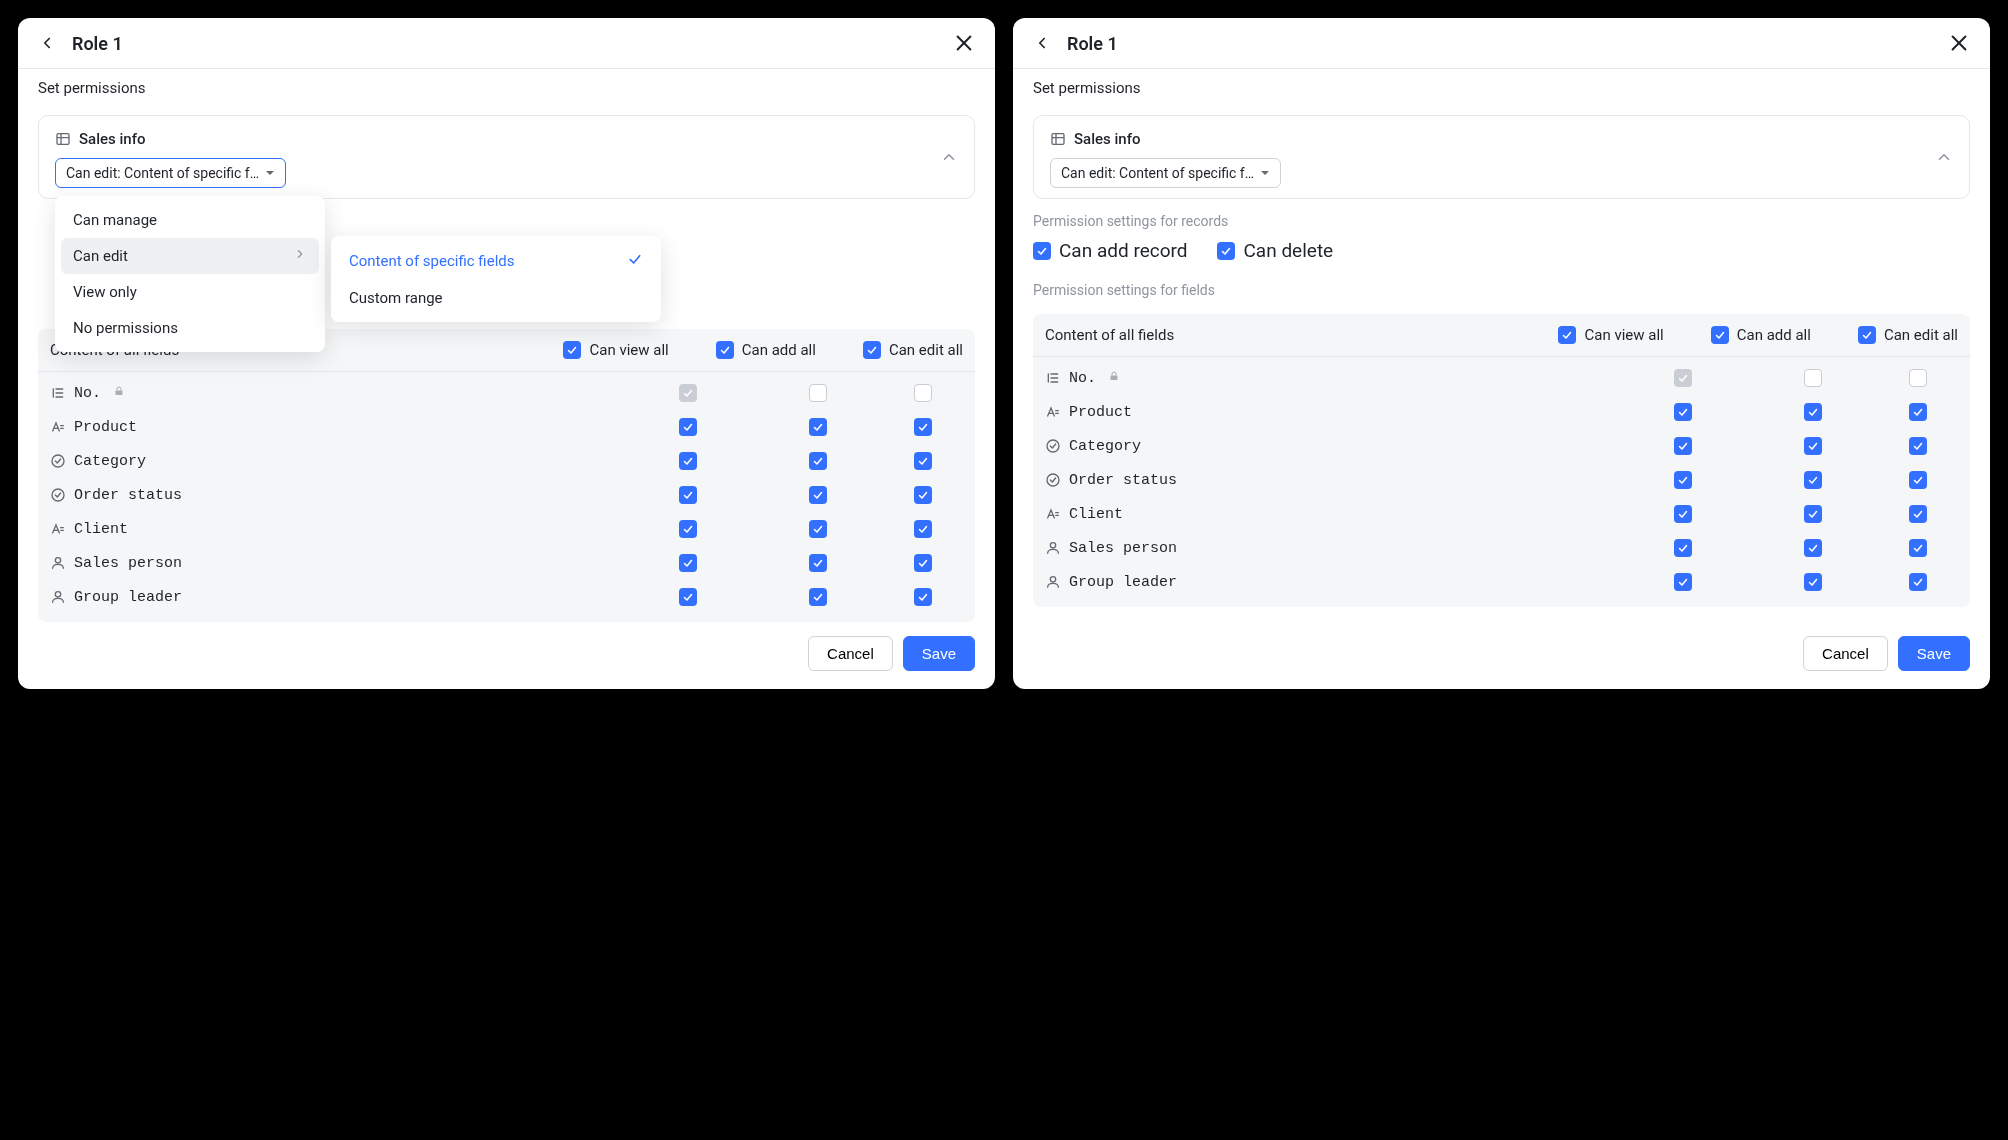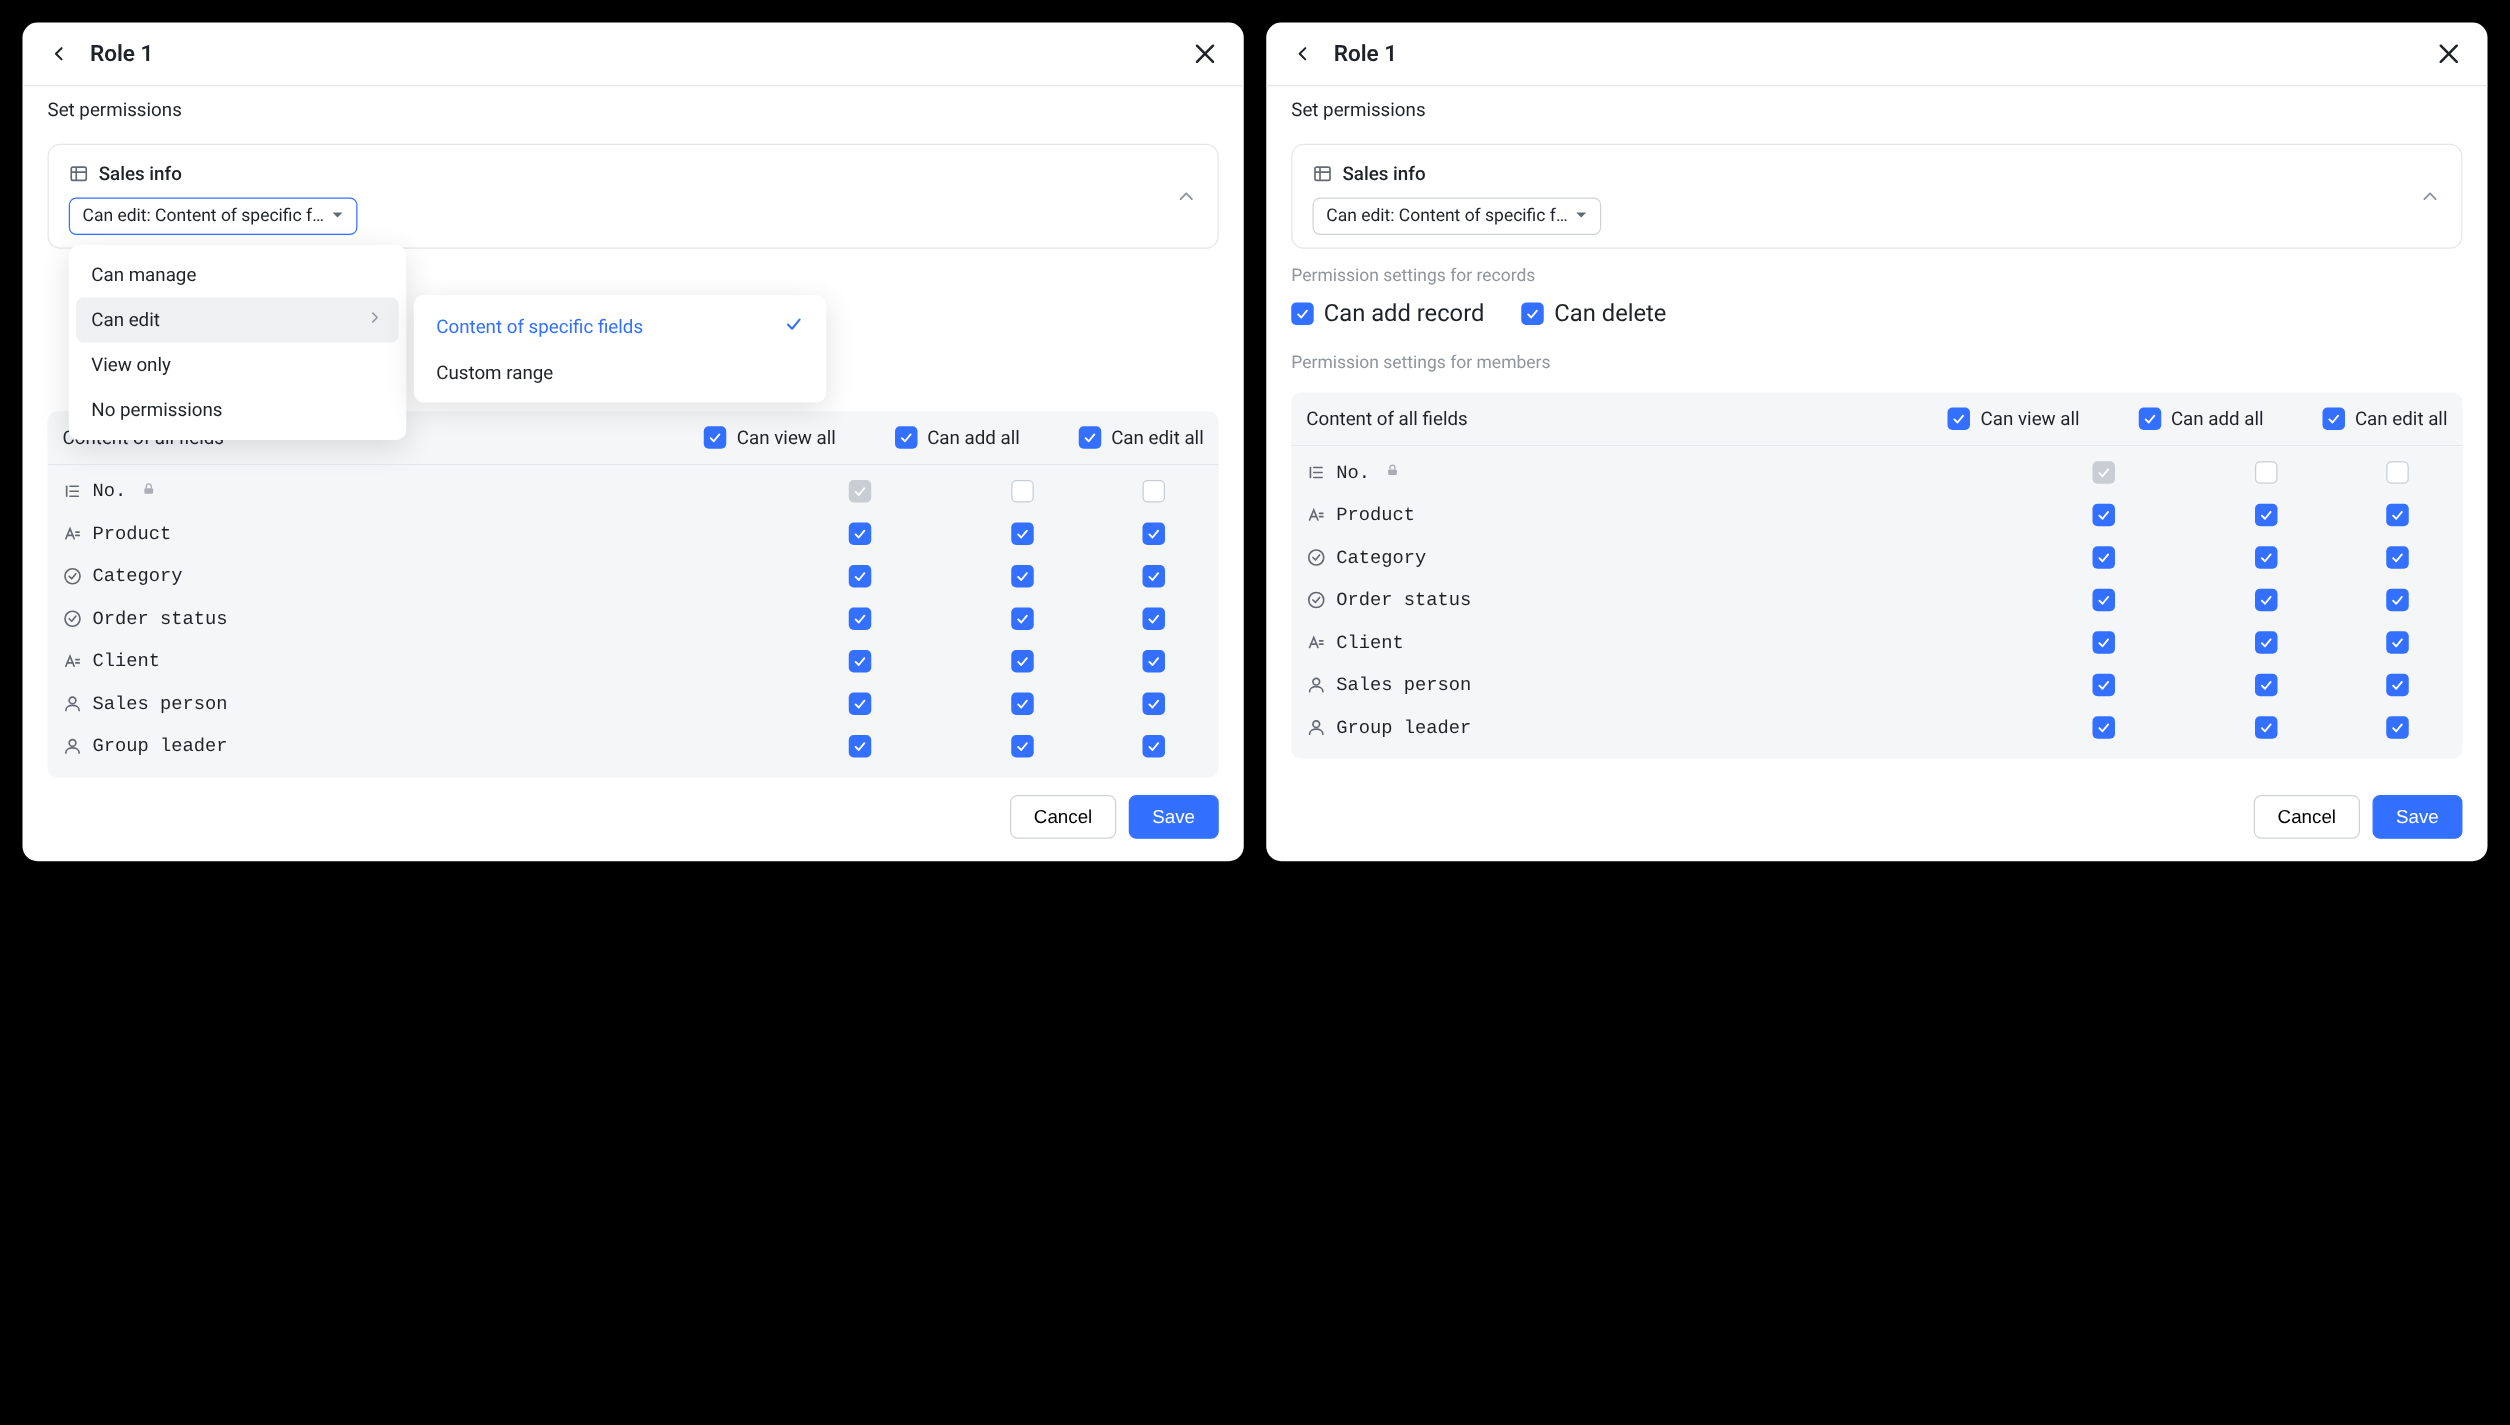--- a/index.html
+++ b/index.html
@@ -561,21 +561,21 @@
     <span class="cb-label">
       <span class="cb checked">
           <svg width="12" height="12" viewBox="0 0 24 24" fill="none" stroke="#fff" stroke-width="3" stroke-linecap="round" stroke-linejoin="round">
             <polyline points="5 13 10 18 19 7"></polyline>
           </svg>
         </span>
       <span>Can delete</span>
     </span>
   </div>
 
-  <div class="sub-section-label">Permission settings for members</div>
+  <div class="sub-section-label">Permission settings for fields</div>
 
   <div class="fields-bg">
     <div class="fields-header">
       <span>Content of all fields</span>
       <span class="hcol">
           <span class="cb checked">
             <svg width="12" height="12" viewBox="0 0 24 24" fill="none" stroke="#fff" stroke-width="3" stroke-linecap="round" stroke-linejoin="round">
               <polyline points="5 13 10 18 19 7"></polyline>
             </svg>
           </span>

